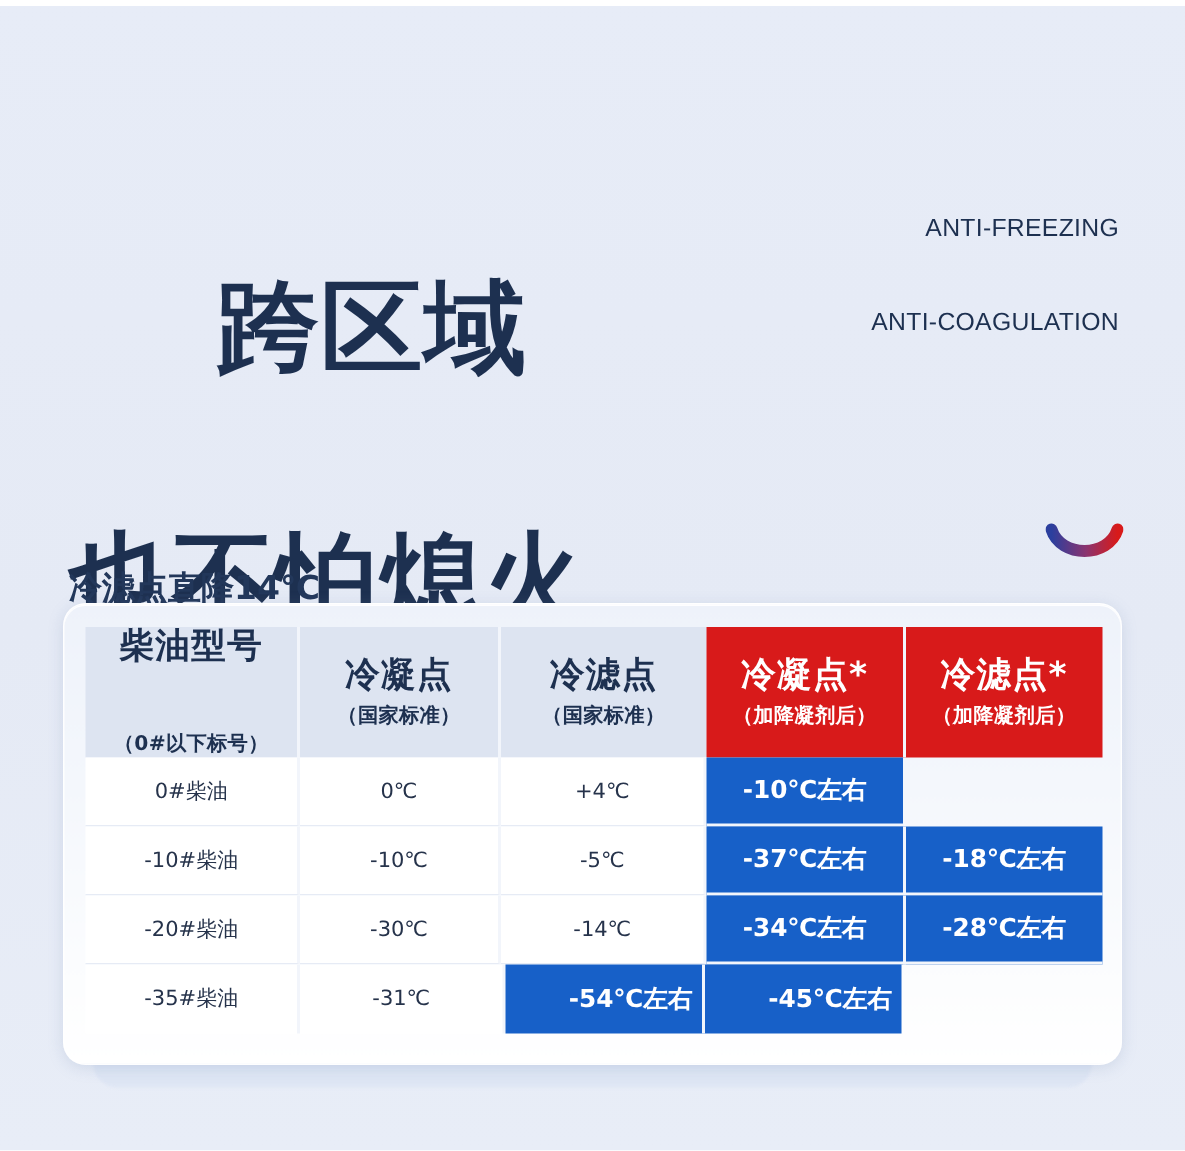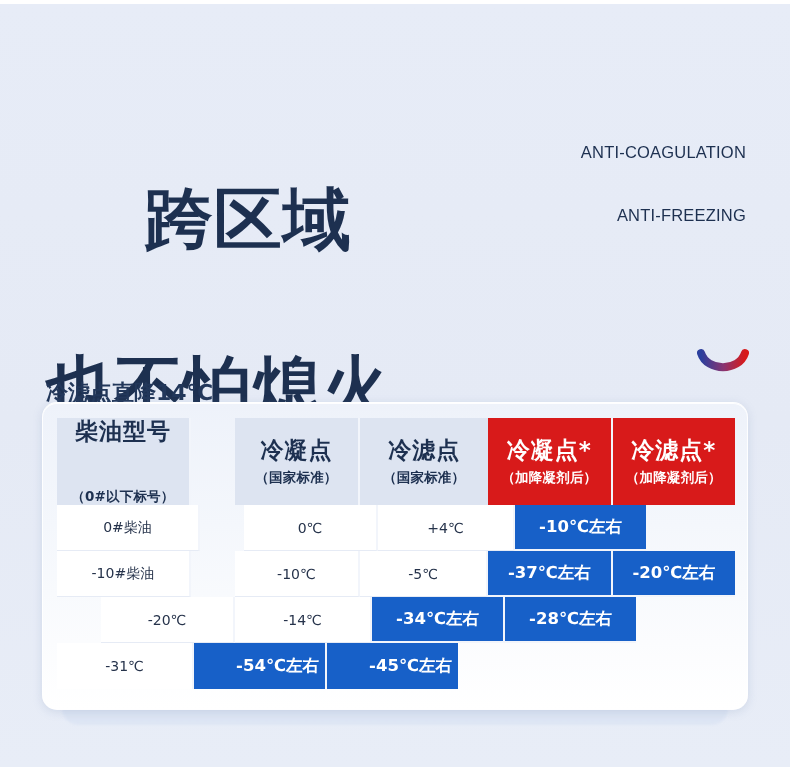--- a/index.html
+++ b/index.html
@@ -112,21 +112,21 @@
 
   .cell {
     display:flex;
     flex-direction:column;
     align-items:center;
     justify-content:center;
     text-align:center;
   }
   
   .c0 { width:143px;gap:38px; }
-  .c1 { width:134px;margin-left:44px; }
+  .c1 { width:134px; }
   .c2 { width:137px;text-align:right; }
   .c3 { width:133px; }
   .c4 { width:131px; }
 
   
   .hcell {
     background:#dde4f1;
     color:#1d3050;
     border-right:2px solid #f2f5fb;
   }
@@ -184,22 +184,22 @@
 <div id="page">
 
   <div id="top-white-strip"></div>
 
   <div class="hero-title">
     <span>跨区域</span>
     <span class="hero-line2">也不怕熄火</span>
   </div>
 
   <div class="hero-en">
+    <div>ANTI-FREEZING</div>
     <div>ANTI-COAGULATION</div>
-    <div>ANTI-FREEZING</div>
   </div>
 
   <div class="hero-sub">
     <div>冷滤点直降14℃</div>
     <div>相等于直接降了一个标号</div>
   </div>
 
   <svg class="swoosh" viewBox="0 0 52 30">
     <defs>
       <linearGradient id="swooshGrad" x1="0" y1="0" x2="1" y2="0">
@@ -244,31 +244,33 @@
         <div class="cell c1 dcell-white">0℃</div>
         <div class="cell c2 dcell-white">+4℃</div>
         <div class="cell c4 dcell-blue last">-10℃左右</div>
       </div>
 
       <div class="trow drow">
         <div class="cell c0 dcell-white">-10#柴油</div>
         <div class="cell c1 dcell-white">-10℃</div>
         <div class="cell c2 dcell-white">-5℃</div>
         <div class="cell c3 dcell-blue">-37℃左右</div>
-        <div class="cell c4 dcell-blue last">-20℃左右</div>
-      </div>
-
-      <div class="trow drow">
-        <div class="cell c1 dcell-white">-20℃</div>
+        <div class="cell c4 dcell-blue last">-18℃左右</div>
+      </div>
+
+      <div class="trow drow">
+        <div class="cell c0 dcell-white">-20#柴油</div>
+        <div class="cell c1 dcell-white">-30℃</div>
         <div class="cell c2 dcell-white">-14℃</div>
         <div class="cell c3 dcell-blue">-34℃左右</div>
         <div class="cell c4 dcell-blue last">-28℃左右</div>
       </div>
 
       <div class="trow drow">
+        <div class="cell c0 dcell-white">-35#柴油</div>
         <div class="cell c2 dcell-white">-31℃</div>
         <div class="cell c3 dcell-blue">-54℃左右</div>
         <div class="cell c4 dcell-blue last">-45℃左右</div>
       </div>
 
     </div>
   </div>
 
 </div>
 

